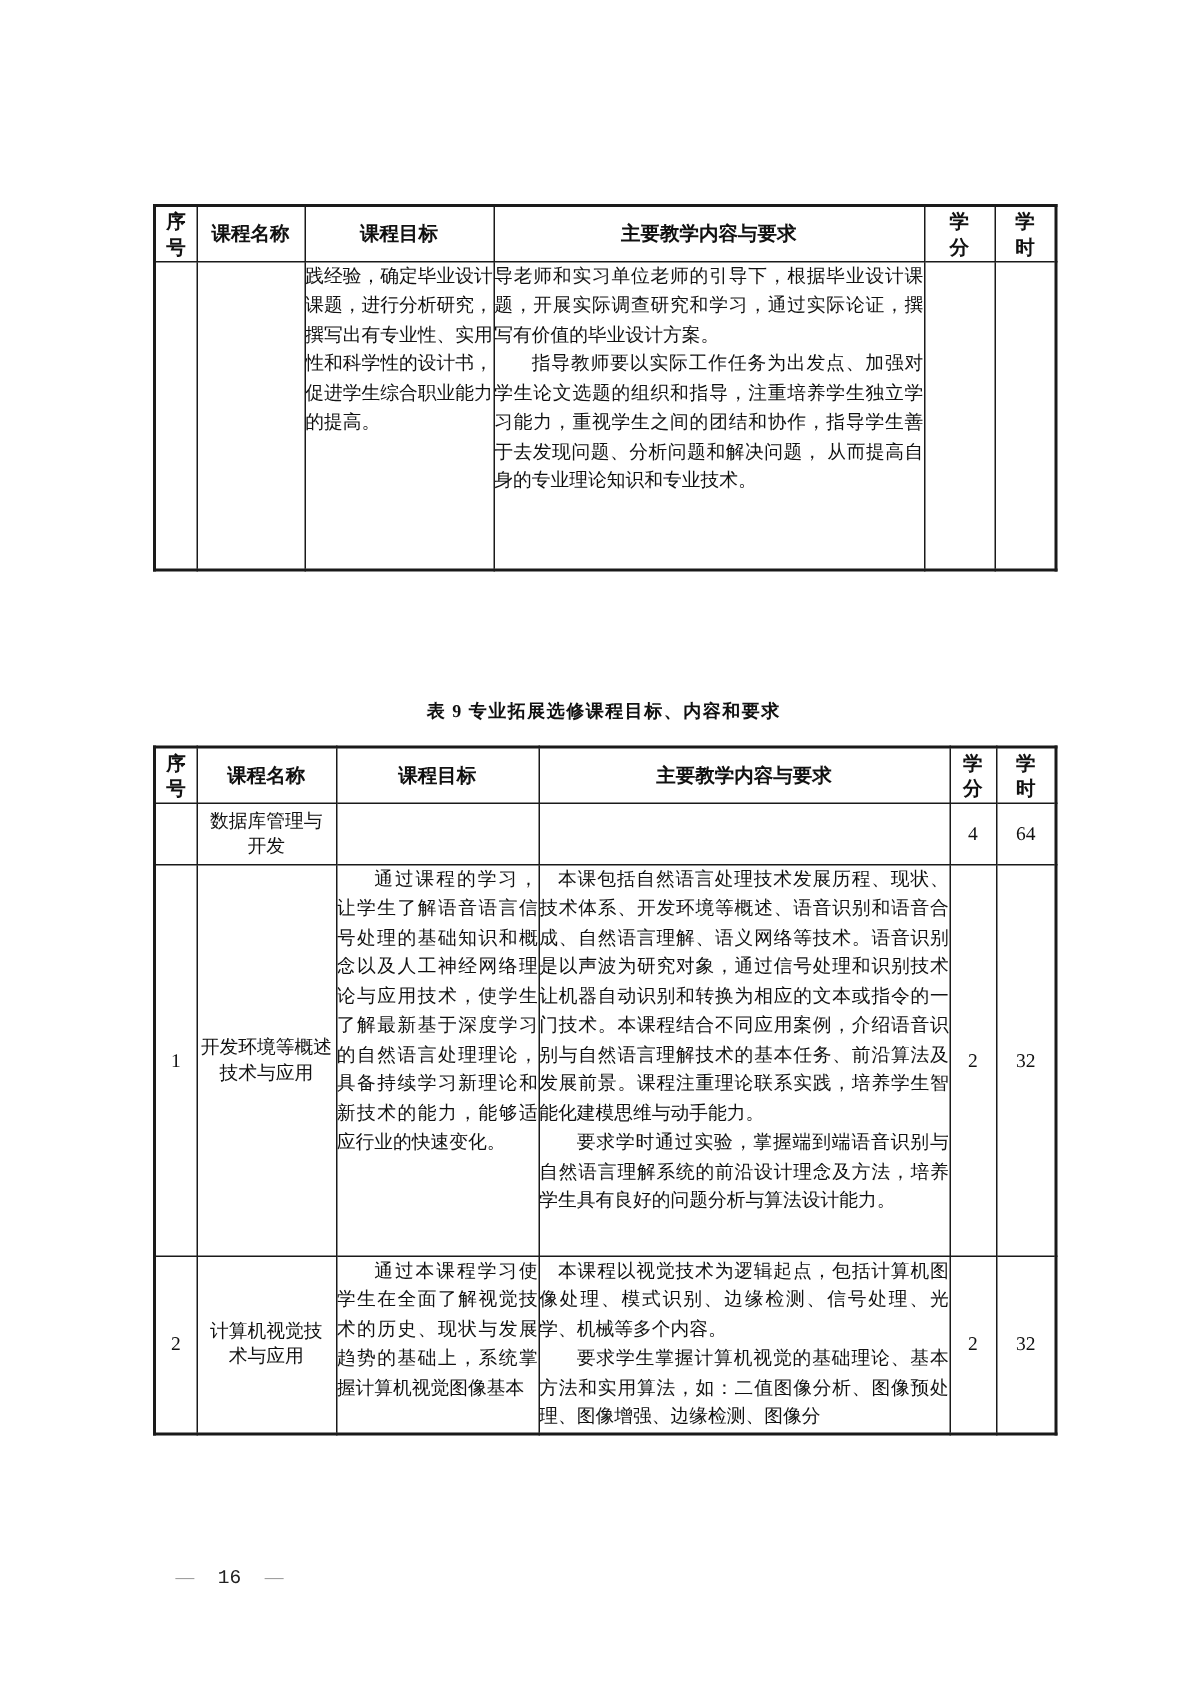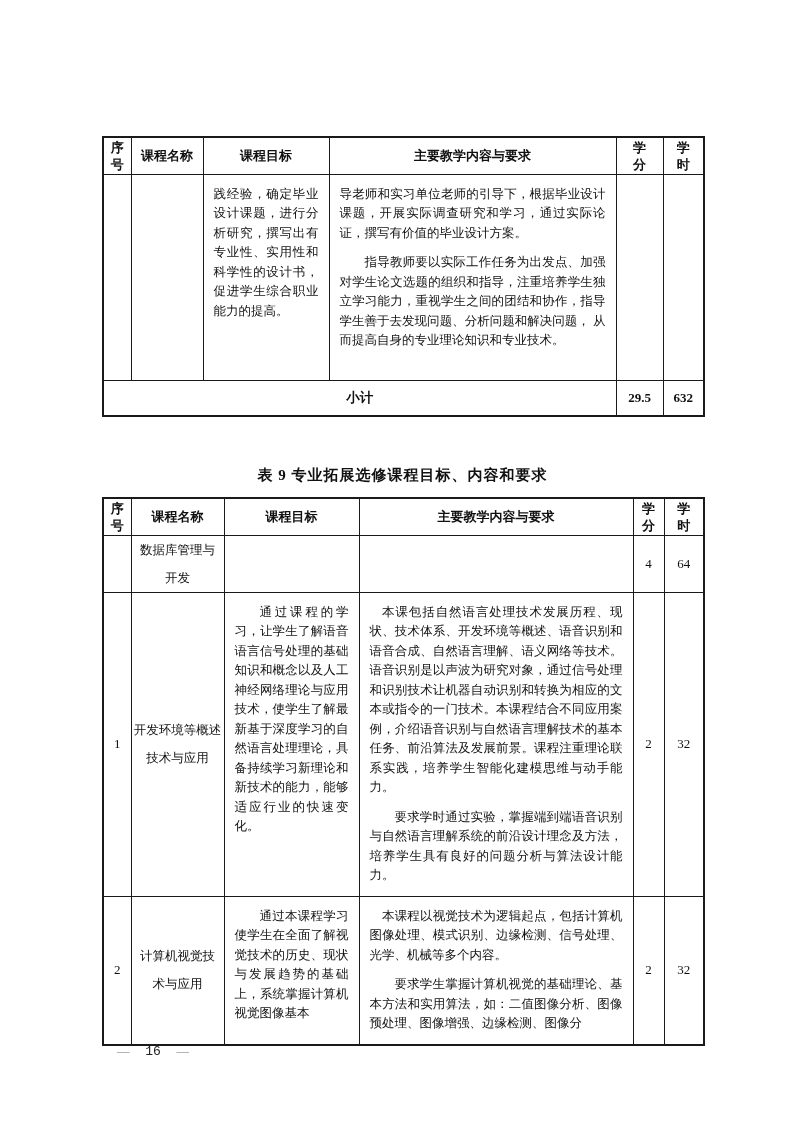--- a/index.html
+++ b/index.html
@@ -42,47 +42,47 @@
   .num-cell {
     font-size: 13px;
     text-align: center;
     vertical-align: middle;
   }
   .bold { font-weight: bold; }
   .name-cell {
     font-size: 12.5px;
     text-align: center;
     vertical-align: middle;
-    line-height: 28px;
+    line-height: 17px;
     white-space: pre-line;
   }
   .body-cell {
     font-size: 12.5px;
     vertical-align: top;
     text-align: justify;
     padding: 5px 7px 4px 7px;
     line-height: 19.5px;
   }
-  .body-cell p { margin: 10px; }
+  .body-cell p { margin: 0; }
   .indent1 { text-indent: 1em; }
   .indent2 { text-indent: 2em; }
   .subtotal-cell {
     font-size: 13.5px;
     font-weight: bold;
     text-align: center;
     vertical-align: middle;
     padding-right: 200px;
   }
   .table-title {
     position: absolute;
     left: 102px;
     top: 466px;
     width: 601px;
     text-align: center;
-    font-size: 15px;
+    font-size: 12px;
     font-weight: bold;
     letter-spacing: 1px;
   }
   .page-footer {
     position: absolute;
     left: 117px;
     top: 1044px;
     width: 72px;
     display: flex;
     align-items: center;
@@ -124,25 +124,20 @@
       <td class="body-cell">
         <p>践经验，确定毕业设计课题，进行分析研究，撰写出有专业性、实用性和科学性的设计书，促进学生综合职业能力的提高。</p>
       </td>
       <td class="body-cell">
         <p>导老师和实习单位老师的引导下，根据毕业设计课题，开展实际调查研究和学习，通过实际论证，撰写有价值的毕业设计方案。</p>
         <p class="indent2">指导教师要以实际工作任务为出发点、加强对学生论文选题的组织和指导，注重培养学生独立学习能力，重视学生之间的团结和协作，指导学生善于去发现问题、分析问题和解决问题， 从而提高自身的专业理论知识和专业技术。</p>
       </td>
       <td class="num-cell"></td>
       <td class="num-cell"></td>
     </tr>
-    <tr style="height:36px">
-      <td colspan="4" class="subtotal-cell">小计</td>
-      <td class="num-cell bold">29.5</td>
-      <td class="num-cell bold">632</td>
-    </tr>
   </tbody>
     </table>
 
   <div class="table-title">表 9 专业拓展选修课程目标、内容和要求</div>
 
   <table class="doc-table" id="table2">
     <colgroup>
       <col style="width:28px">
         <col style="width:93px">
         <col style="width:135px">

